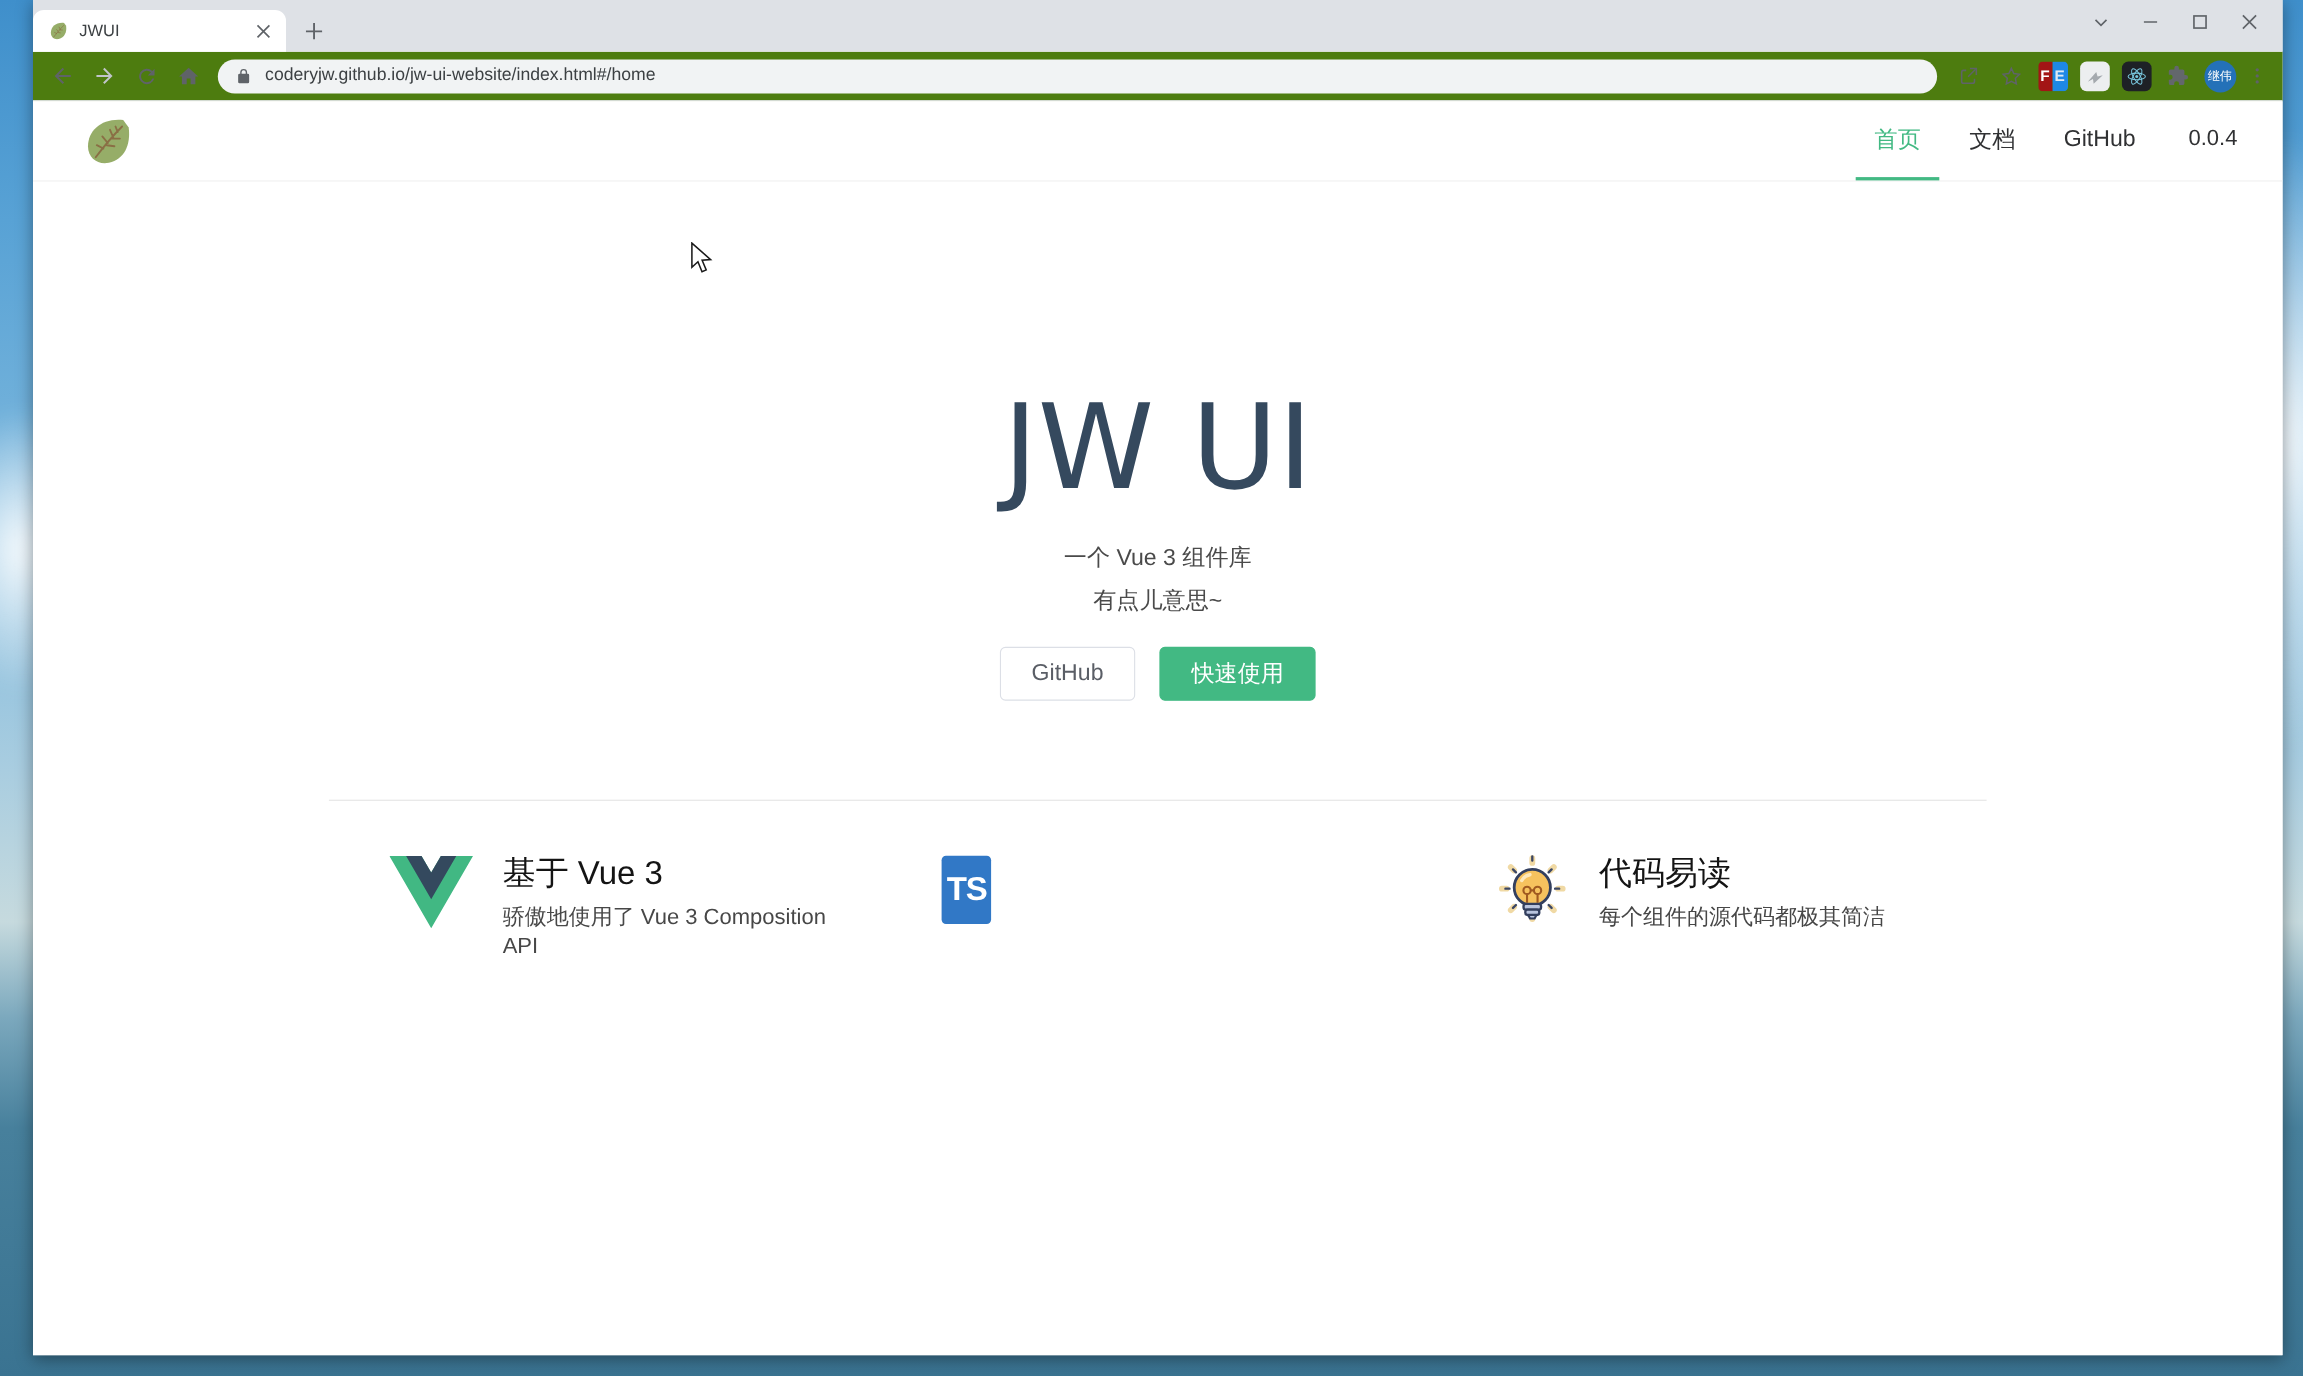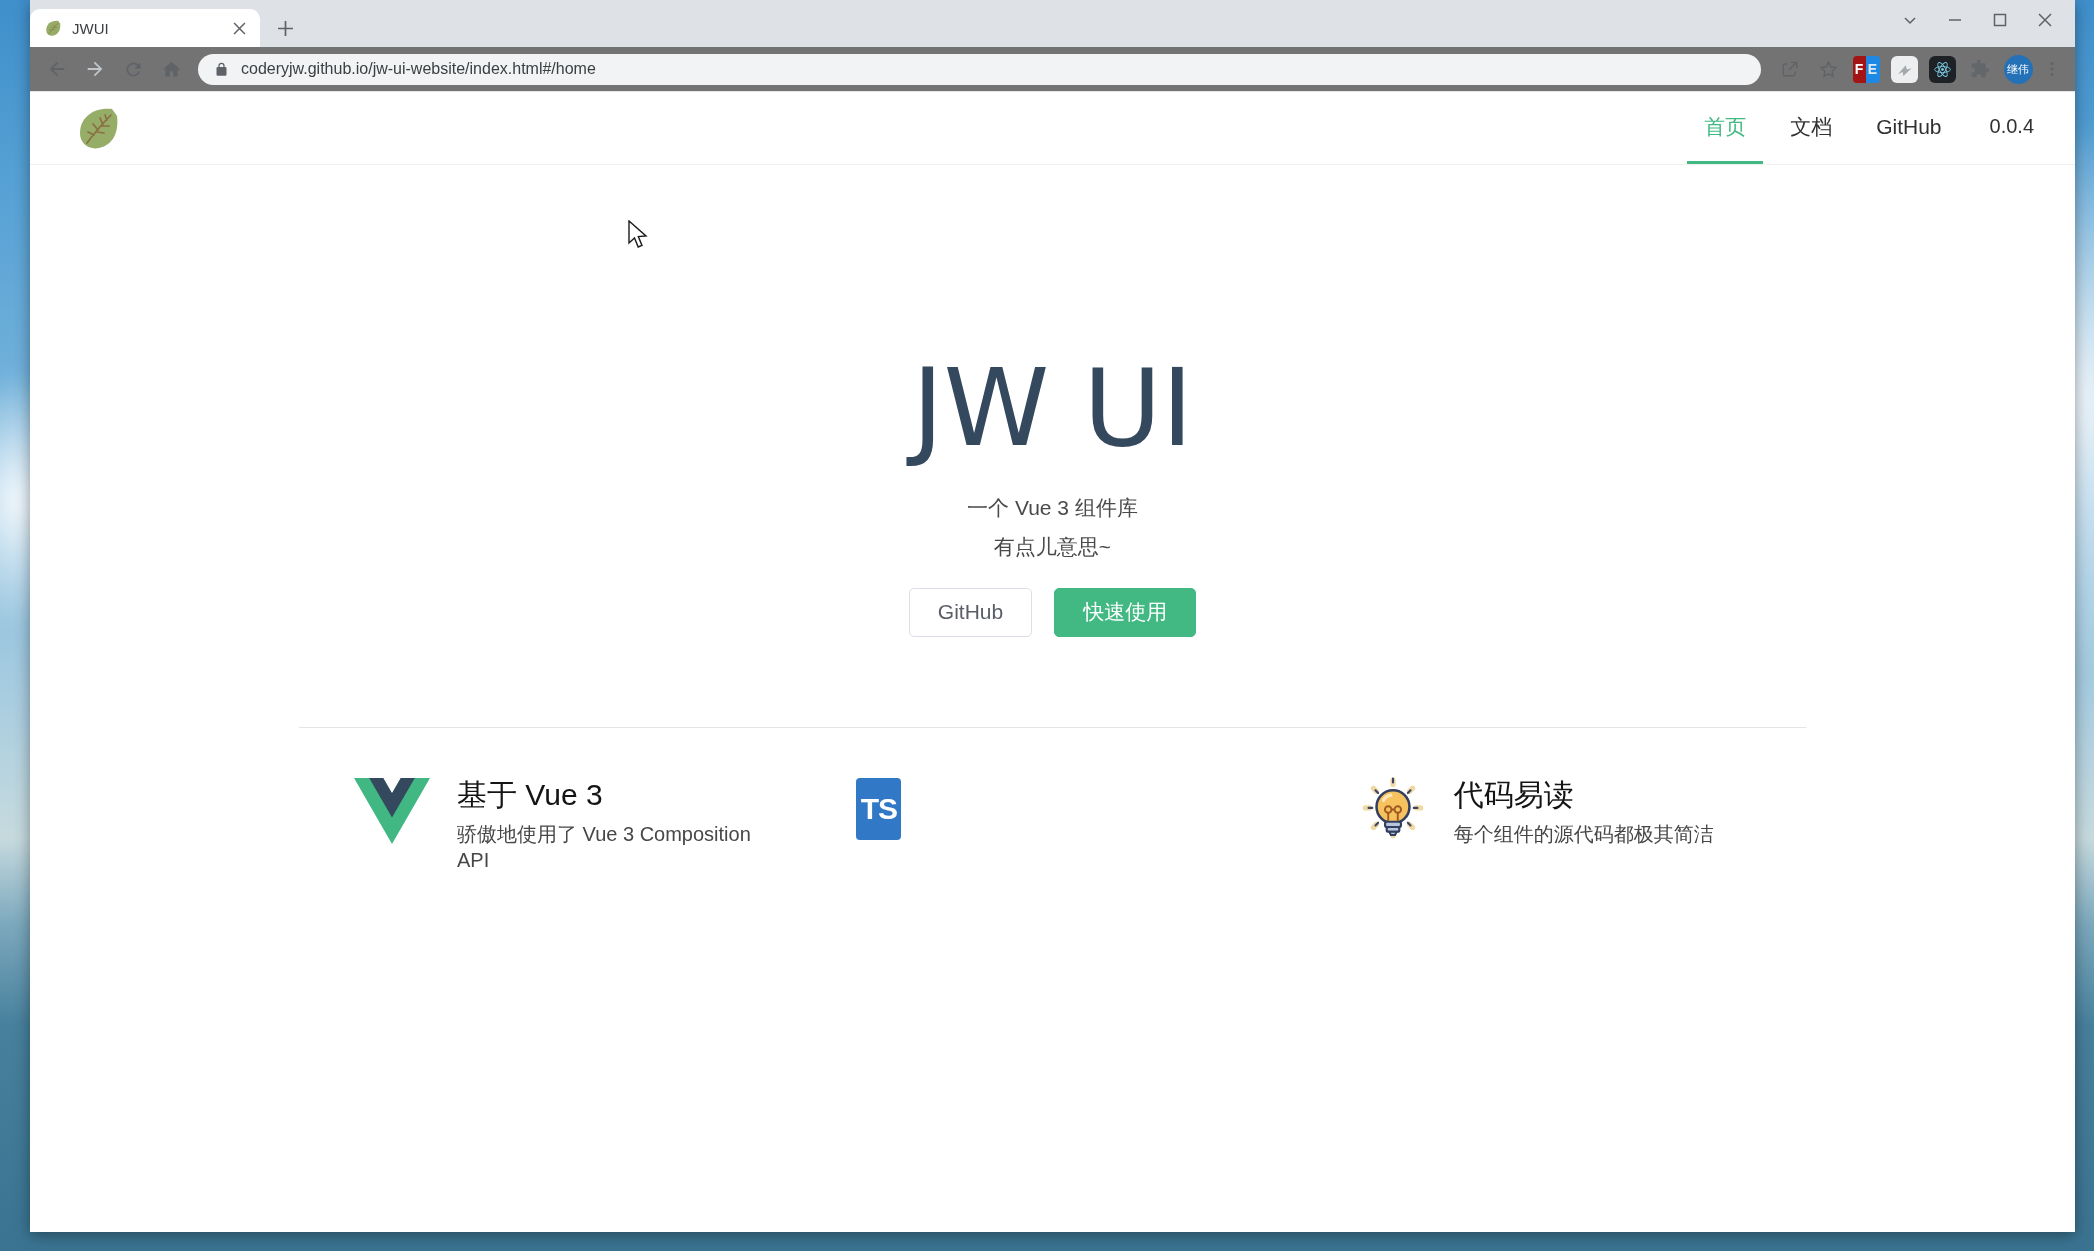--- a/index.html
+++ b/index.html
@@ -19,21 +19,21 @@
   .tabstrip{height:47px;background:#dee1e6;display:flex;align-items:flex-end;position:relative;}
   .tab{
     width:230px;height:38px;background:#fff;
     border-radius:10px 10px 0 0;display:flex;align-items:center;padding:0 10px 0 14px;box-sizing:border-box;
   }
   .tab-title{flex:1;font-size:15px;color:#3c4043;margin-left:10px;white-space:nowrap;overflow:hidden;}
   .icon-btn{display:flex;align-items:center;justify-content:center;cursor:pointer;border-radius:50%;}
   .newtab{width:30px;height:30px;margin:0 0 4px 10px;}
   .winctl{position:absolute;right:8px;top:0;height:40px;display:flex;align-items:center;}
   .winctl .icon-btn{width:45px;height:40px;border-radius:0;}
-  .toolbar{height:44px;display:flex;align-items:center;padding:0 8px;border-bottom:1px solid #e3e5e8;background:#737373;}
+  .toolbar{height:44px;display:flex;align-items:center;padding:0 8px;border-bottom:1px solid #e3e5e8;background:#4d7c0f;}
   .navbtn{width:36px;height:36px;margin:0 1px;}
   .urlbar{
     flex:1;height:31px;background:#f1f3f4;border-radius:16px;margin:0 10px 0 8px;
     display:flex;align-items:center;padding:0 16px;box-sizing:border-box;min-width:0;
   }
   .url-text{font-size:16px;color:#3c4043;margin-left:12px;white-space:nowrap;overflow:hidden;}
   .ext{width:30px;height:30px;margin:0 4px;flex-shrink:0;}
   .ext-tile{width:27px;height:27px;border-radius:6px;display:flex;align-items:center;justify-content:center;overflow:hidden;}
   .fe-tile{display:flex;width:27px;height:27px;border-radius:4px;overflow:hidden;font-weight:bold;font-size:14px;line-height:27px;text-align:center;color:#fff;}
   .fe-tile .f{background:#a31515;width:13px;}

